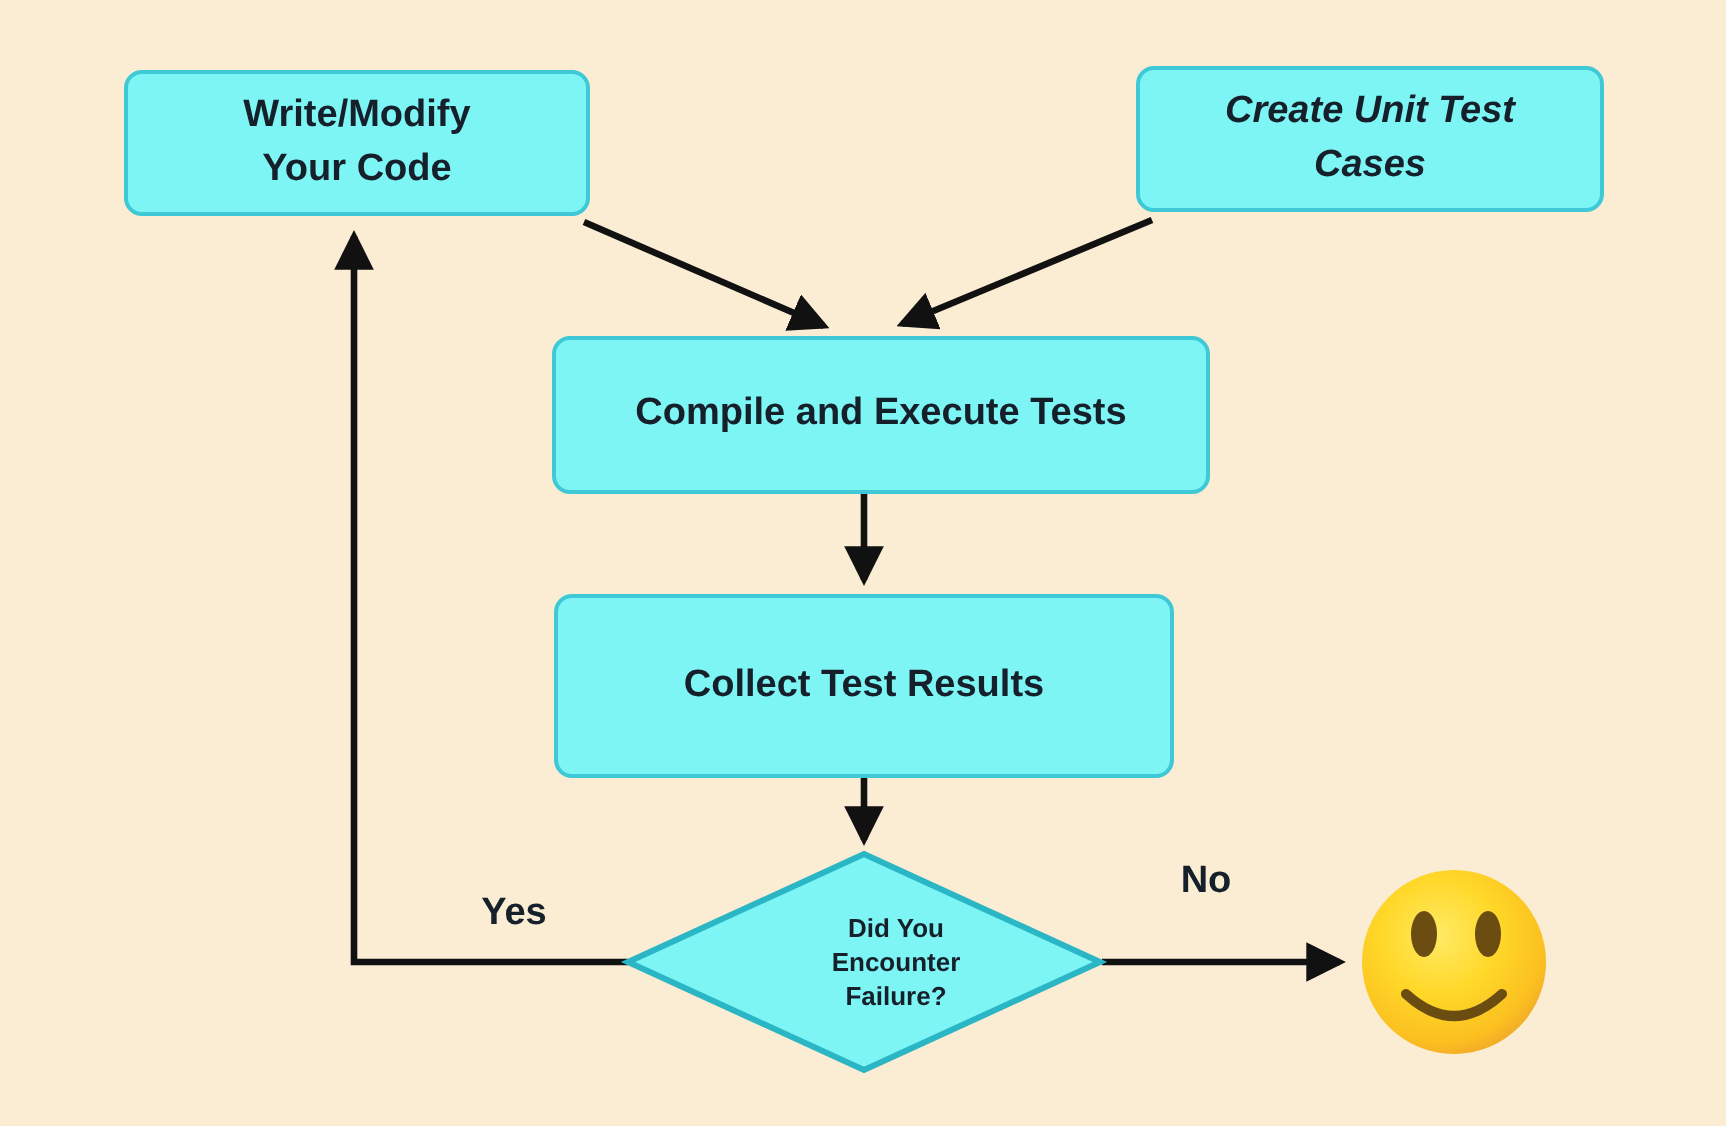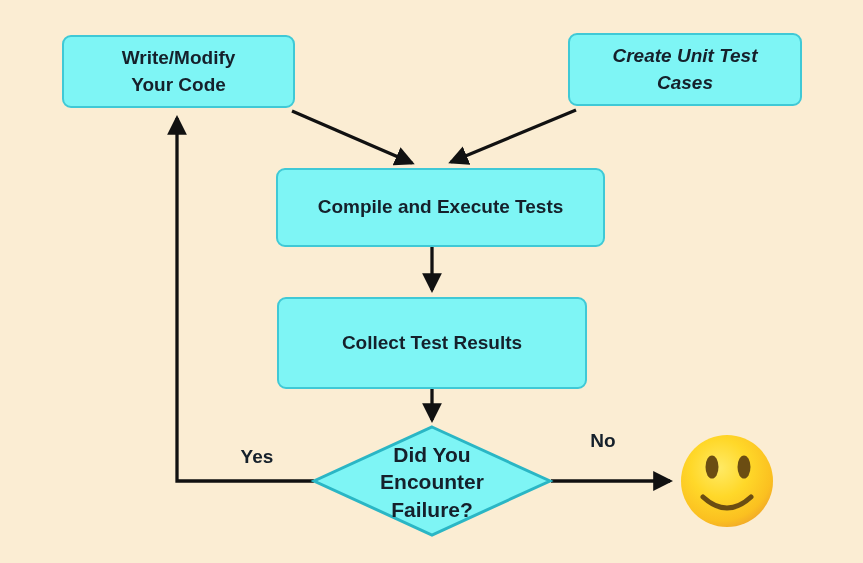--- a/index.html
+++ b/index.html
@@ -5,22 +5,22 @@
   html,body{margin:0;padding:0;}
   body{font-family:"Liberation Sans",sans-serif;}
   .stage{position:relative;width:863px;height:563px;background:var(--background,#FBEDD3);overflow:hidden;}
   .edges{position:absolute;left:0;top:0;}
   .edge{stroke:var(--arrow,#111111);stroke-width:3.3;fill:none;}
   .ah{fill:var(--arrow,#111111);}
   .diamond{fill:var(--node-fill,#7EF5F5);stroke:var(--diamond-border,#2AB6C5);stroke-width:3;}
   .node{position:absolute;display:flex;align-items:center;justify-content:center;text-align:center;
     background:var(--node-fill,#7EF5F5);border:2px solid var(--node-border,#3FC9D6);border-radius:9px;
     color:var(--text,#15202B);font-weight:700;font-size:19px;line-height:1.4;white-space:pre-line;box-sizing:border-box;}
-  .diamond-label{position:absolute;left:432px;top:482px;transform:translate(-50%,-50%);width:180px;text-align:center;
-    color:var(--text,#15202B);font-weight:700;font-size:21px;line-height:1.3;white-space:pre-line;}
+  .diamond-label{position:absolute;left:448px;top:482px;transform:translate(-50%,-50%);width:180px;text-align:center;
+    color:var(--text,#15202B);font-weight:700;font-size:13px;line-height:1.3;white-space:pre-line;}
   .edge-label{position:absolute;transform:translate(-50%,-50%);color:var(--text,#15202B);font-weight:700;font-size:19px;}
   .eye{fill:var(--emoji-features,#6B4D12);}
   .mouth{fill:none;stroke:var(--emoji-features,#6B4D12);stroke-width:5;stroke-linecap:round;}
 </style>
 </head>
 <body>
 
 <div class="stage">
 
   <svg class="edges" width="863" height="563" viewBox="0 0 863 563">

